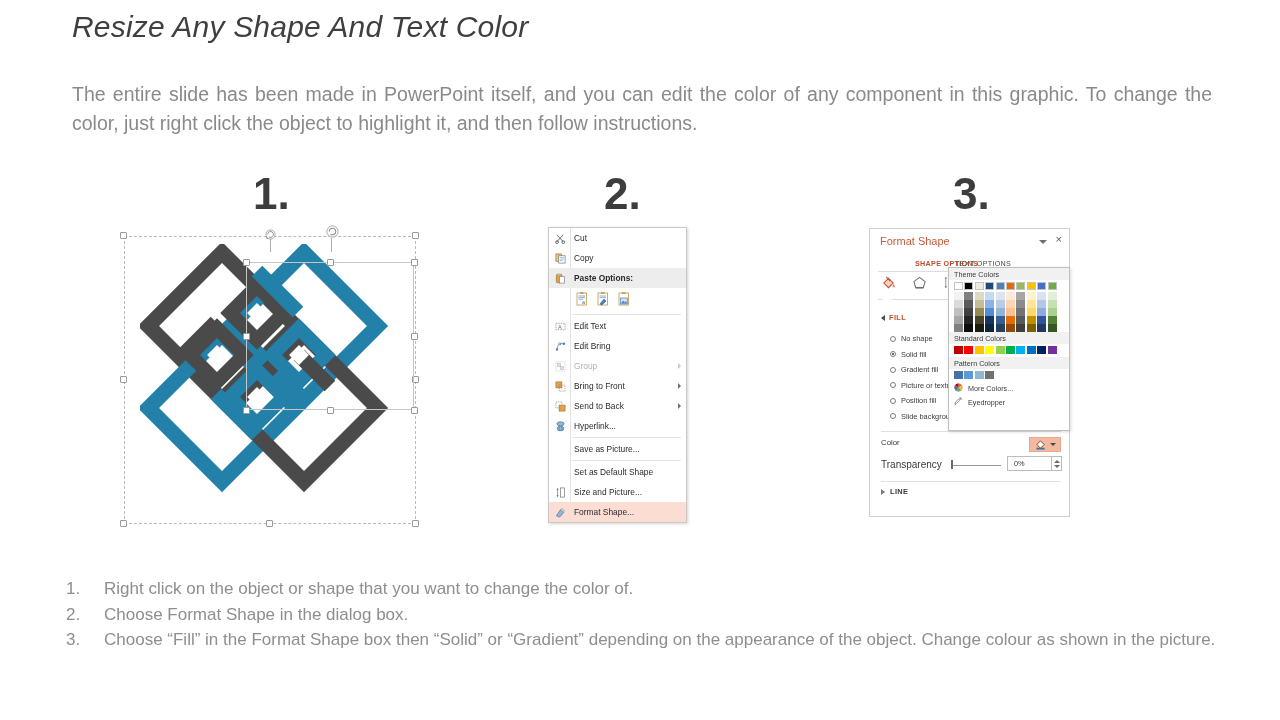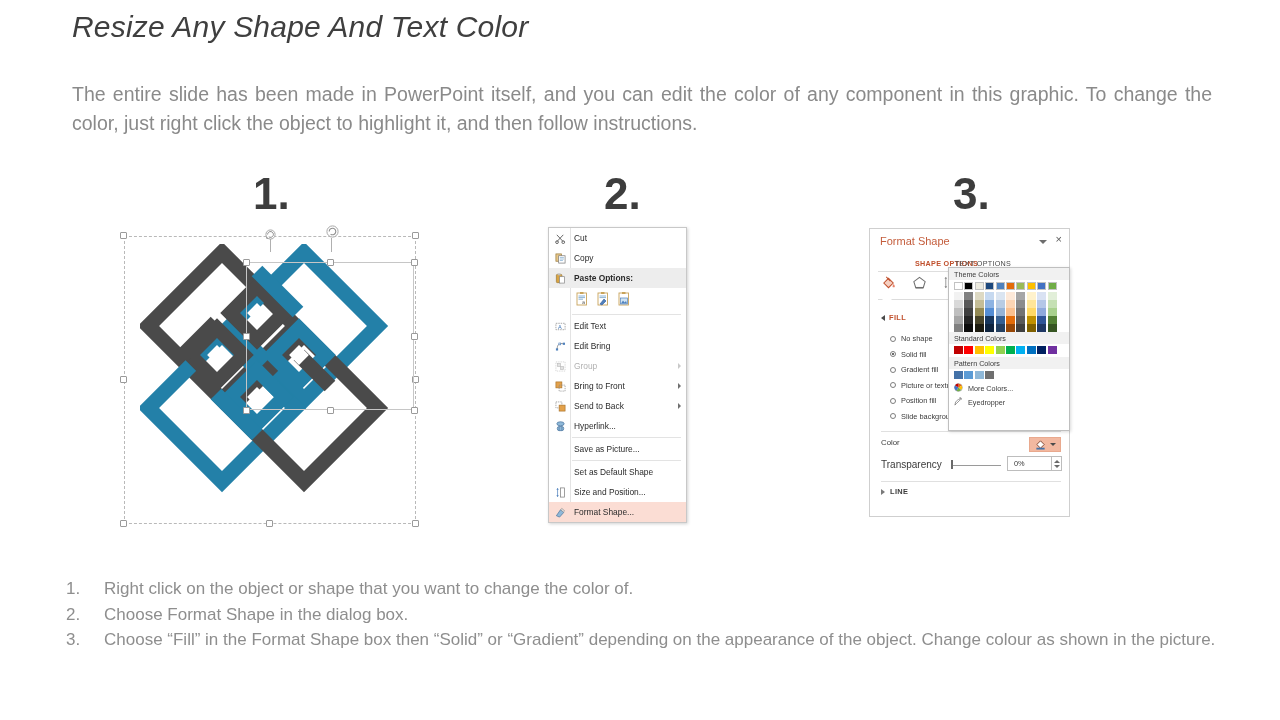--- a/index.html
+++ b/index.html
@@ -420,21 +420,21 @@
 
   <div class="menu-item">
     <span class="mi-icon">
       <svg width="11" height="11" viewBox="0 0 12 12">
         <rect x="6" y="1" width="4.5" height="10" fill="#ffffff" stroke="#7d7d7d" stroke-width=".8"></rect>
         <line x1="2.8" y1="1.5" x2="2.8" y2="10.5" stroke="#4f81bd" stroke-width=".8"></line>
         <path d="M2.8 1 L1.5 3 L4.1 3 Z" fill="#4f81bd"></path>
         <path d="M2.8 11 L1.5 9 L4.1 9 Z" fill="#4f81bd"></path>
       </svg>
     </span>
-    <span class="mi-label">Size and Position...</span>
+    <span class="mi-label">Size and Picture...</span>
   </div>
 
   <div class="menu-item pink">
     <span class="mi-icon">
       <svg width="11" height="11" viewBox="0 0 12 12">
         <path d="M1.5 9.5 L6 3 L9.5 6 L5 11 Z" fill="#8fb8d8" stroke="#3f6b96" stroke-width=".7"></path>
         <path d="M7.5 1.5 L10.5 4.2 L9 5.6 L6.2 2.8 Z" fill="#e0e0e0" stroke="#7d7d7d" stroke-width=".6"></path>
       </svg>
     </span>
     <span class="mi-label">Format Shape...</span>

